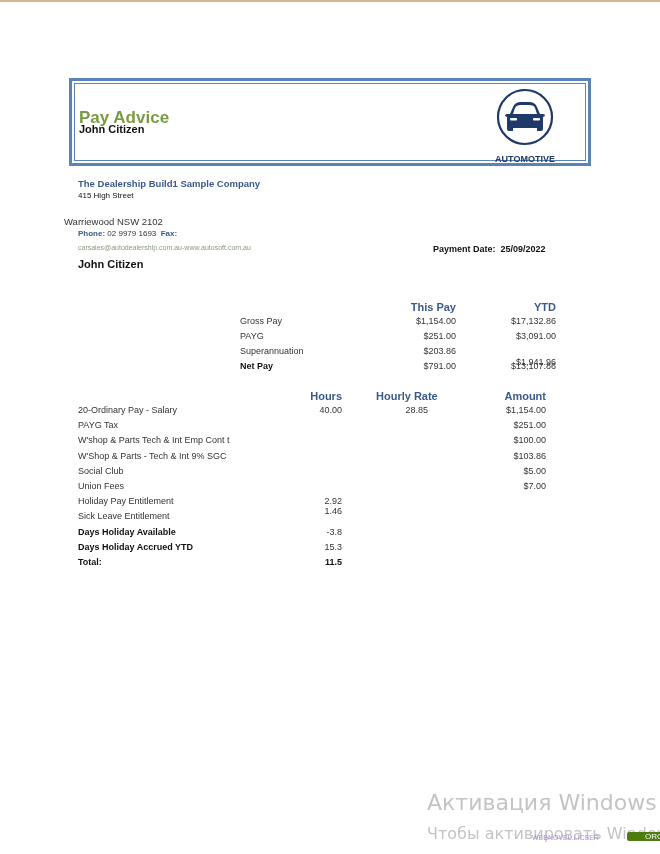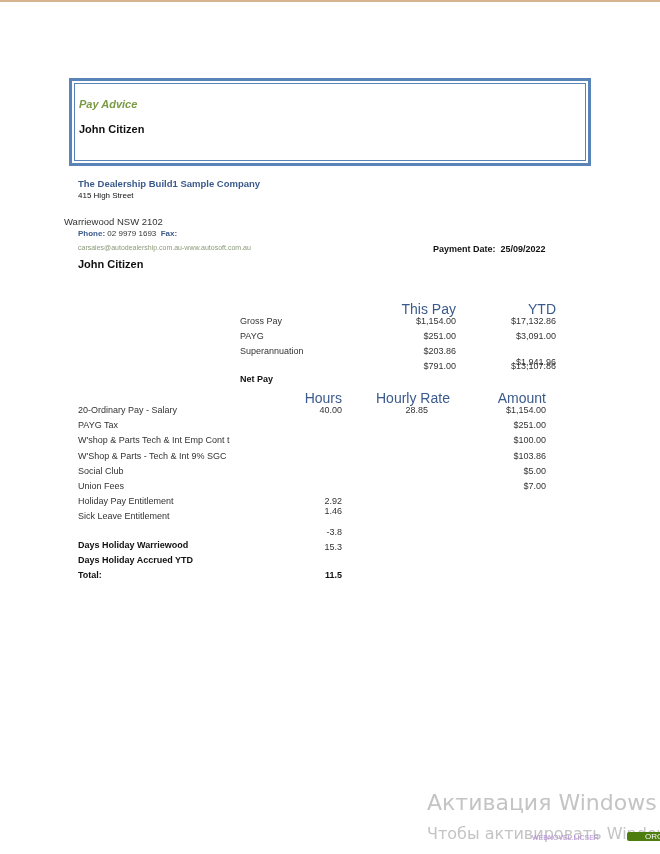--- a/index.html
+++ b/index.html
@@ -11,55 +11,65 @@
     }
     .topline { position: absolute; left: 0; top: 0; width: 660px; height: 2px; background: #d6b48f; }
     .header-box {
       position: absolute; left: 69px; top: 78px; width: 522px; height: 88px;
       border: 3px solid #5a84b8; box-sizing: border-box;
     }
     .header-inner {
       position: absolute; left: 2px; top: 2px; right: 2px; bottom: 2px;
       border: 1px solid #5a84b8;
     }
-    .pay-advice { position: absolute; left: 7px; top: 17px; font-size: 11px; font-weight: bold; color: #7a9a44; font-family: "Liberation Sans", sans-serif; font-style: italic; }
+    .pay-advice { position: absolute; left: 7px; top: 27px; font-size: 17px; font-weight: bold; color: #7a9a44; font-family: "Liberation Sans", sans-serif; }
     .header-name { position: absolute; left: 7px; top: 42px; font-size: 11px; font-weight: bold; color: #111; font-family: "Liberation Sans", sans-serif; }
     .logo { position: absolute; left: 418px; top: 6px; width: 70px; height: 74px; }
     .logo svg { display: block; margin: 0 auto; }
     .logo-text { position: absolute; left: 0; width: 70px; top: 67px; text-align: center; font-size: 9px; font-weight: bold; color: #1f3a68; font-family: "Liberation Sans", sans-serif; letter-spacing: 0; }
 
     .t { position: absolute; white-space: nowrap; font-family: "Liberation Sans", sans-serif; }
     .company { left: 78px; top: 178px; font-size: 9.5px; font-weight: bold; color: #3b5a8c; }
     .street { left: 78px; top: 191px; font-size: 8px; font-weight: normal; color: #111; }
     .suburb { left: 64px; top: 216px; font-size: 9.5px; color: #333; }
     .phone { left: 78px; top: 229px; font-size: 8px; color: #333; }
     .phone .lbl { color: #3b5a8c; font-weight: bold; }
     .web { left: 78px; top: 244px; font-size: 7px; color: #8a9a7a; }
     .emp-name { left: 78px; top: 258px; font-size: 11px; font-weight: bold; color: #111; }
     .paydate { left: 386px; top: 244px; font-size: 9px; font-weight: bold; color: #111; padding-left: 47px; }
 
-    .hdr { font-size: 14px; font-weight: normal; color: #3b5a8c; }
+    .hdr { font-size: 11px; font-weight: bold; color: #3b5a8c; }
     .cell { font-size: 9px; color: #333; }
-    .b { font-weight: bold; color: #111; margin-top: 13px; }
+    .b { font-weight: bold; color: #111; }
     .r { text-align: right; }
 
     .watermark1 { position: absolute; left: 427px; top: 790px; font-size: 22px; color: #c4c4c4; font-family: "DejaVu Sans", sans-serif; white-space: nowrap; }
     .watermark2 { position: absolute; left: 427px; top: 824px; font-size: 16px; color: #c4c4c4; font-family: "DejaVu Sans", sans-serif; white-space: nowrap; }
     .wm-badge { position: absolute; left: 627px; top: 832px; font-size: 8px; background: #4d7c0f; color: #fff; padding: 0 18px; border-radius: 2px; font-family: "Liberation Sans", sans-serif; }
     .wm-site { position: absolute; left: 532px; top: 834px; font-size: 7px; color: #b08cd0; font-family: "Liberation Sans", sans-serif; white-space: nowrap; }
   </style>
 </head>
 <body>
 
 <div class="topline"></div>
 
 <div class="header-box">
   <div class="header-inner"></div>
   <div class="pay-advice">Pay Advice</div>
   <div class="header-name">John Citizen</div>
+  <div class="logo">
+    <svg width="64" height="64" viewBox="0 0 64 64">
+      <circle cx="32" cy="30" r="27" fill="#fff" stroke="#1f3a68" stroke-width="2.2"></circle>
+      <path d="M20 20 Q22 15 28 15 L36 15 Q42 15 44 20 L47 27 L50 27 Q52 27 52 29 L50 30 L50 42 Q50 44 48 44 L44 44 L44 41 L20 41 L20 44 L16 44 Q14 44 14 42 L14 30 L12 29 Q12 27 14 27 L17 27 Z" fill="#1f3a68"></path>
+      <path d="M22 21 Q23 18 28 18 L36 18 Q41 18 42 21 L44 27 L20 27 Z" fill="#fff"></path>
+      <rect x="17" y="31" width="7" height="2.5" rx="1" fill="#fff"></rect>
+      <rect x="40" y="31" width="7" height="2.5" rx="1" fill="#fff"></rect>
+    </svg>
+    <div class="logo-text">AUTOMOTIVE</div>
+  </div>
 </div>
 
 <div class="t company">The Dealership Build1 Sample Company</div>
 <div class="t street">415 High Street</div>
 <div class="t suburb">Warriewood NSW 2102</div>
 <div class="t phone">
   <span class="lbl">Phone:</span>
   <span>02 9979 1693</span>
   &nbsp;<span class="lbl">Fax:</span>
   <span></span>
@@ -116,21 +126,21 @@
 
   <div class="t cell" style="left:78px; top:481px;">Union Fees</div>
   <div class="t cell r" style="left:476px; top:481px; width:70px;">$7.00</div>
 
   <div class="t cell" style="left:78px; top:496px;">Holiday Pay Entitlement</div>
   <div class="t cell r" style="left:282px; top:496px; width:60px;">2.92</div>
 
   <div class="t cell" style="left:78px; top:511px;">Sick Leave Entitlement</div>
   <div class="t cell r" style="left:282px; top:506px; width:60px;">1.46</div>
 
-  <div class="t cell b" style="left:78px; top:527px;">Days Holiday Warriewood</div>
+  <div class="t cell b" style="left:78px; top:527px;">Days Holiday Available</div>
   <div class="t cell r" style="left:282px; top:527px; width:60px;">-3.8</div>
 
   <div class="t cell b" style="left:78px; top:542px;">Days Holiday Accrued YTD</div>
   <div class="t cell r" style="left:282px; top:542px; width:60px;">15.3</div>
 
   <div class="t cell b" style="left:78px; top:557px;">Total:</div>
   <div class="t cell r b" style="left:282px; top:557px; width:60px;">11.5</div>
 </div>
 
 <div class="watermark1">Активация Windows</div>

